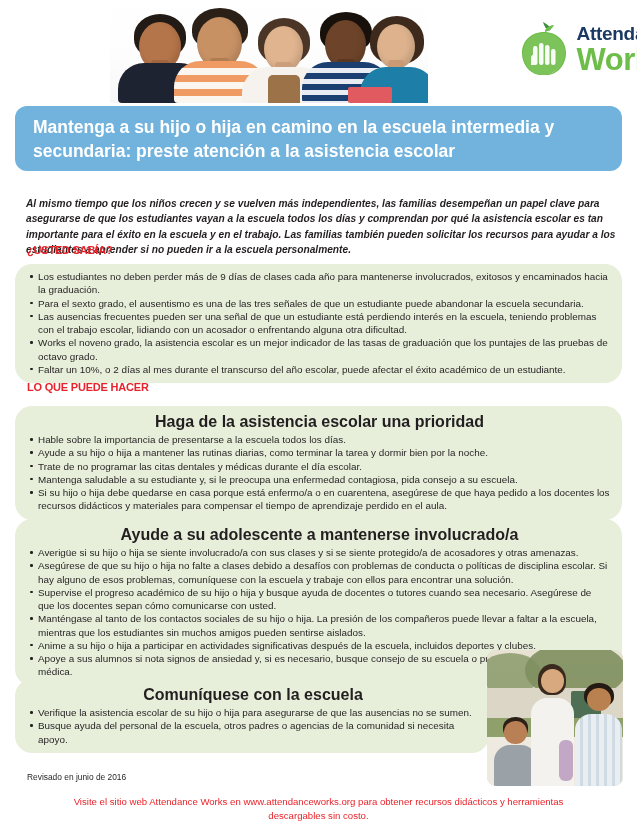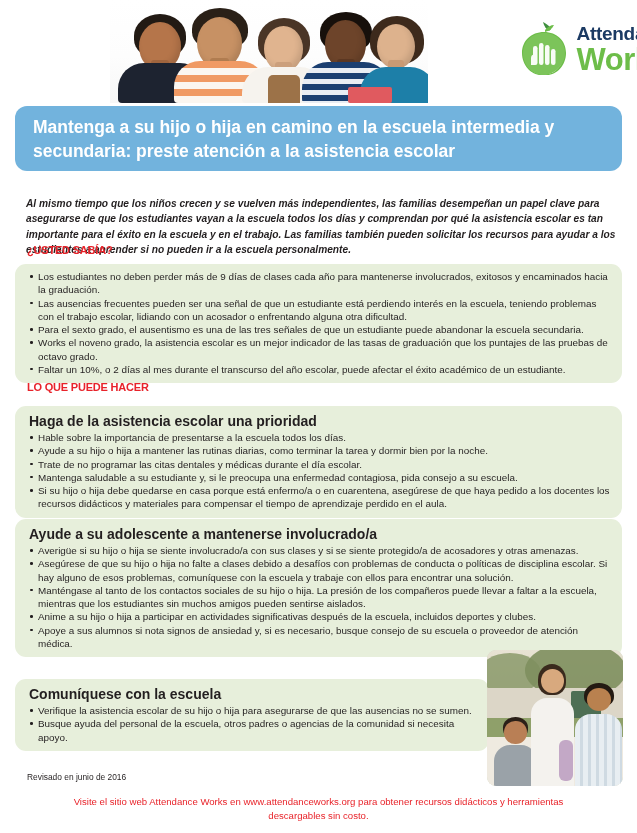--- a/index.html
+++ b/index.html
@@ -156,33 +156,34 @@
   }
   #heading-sabia { top: 244px; }
   #heading-hacer { top: 381px; }
 
   
   .green-box {
     position: absolute;
     left: 15px;
     width: 607px;
     background: #e7efdb;
-    border-radius: 11px;
+    border-radius: 17px;
     padding: 6px 12px 7px 12px;
   }
   #box-sabia  { top: 264px; }
   #box-prioridad { top: 406px; }
   #box-involucrado { top: 519px; }
   #box-comunique { top: 679px; width: 474px; }
 
   .box-title {
-    font-size: 14px;
+    font-size: 16px;
     font-weight: bold;
     color: #231f20;
     margin: 1px 0 2px 2px;
+    text-align: center;
   }
   ul.bullets {
     margin: 0;
     padding: 0;
     list-style: none;
   }
   ul.bullets li {
     position: relative;
     padding-left: 11px;
     font-size: 9.9px;
@@ -330,22 +331,22 @@
   <h1>Mantenga a su hijo o hija en camino en la escuela intermedia y secundaria: preste atención a la asistencia escolar</h1>
 </div>
 
 <p class="intro">Al mismo tiempo que los niños crecen y se vuelven más independientes, las familias desempeñan un papel clave para asegurarse de que los estudiantes vayan a la escuela todos los días y comprendan por qué la asistencia escolar es tan importante para el éxito en la escuela y en el trabajo. Las familias también pueden solicitar los recursos para ayudar a los estudiantes a aprender si no pueden ir a la escuela personalmente.</p>
 
 <div class="sec-heading" id="heading-sabia">¿USTED SABÍA?</div>
 
 <div class="green-box" id="box-sabia">
   <ul class="bullets">
     <li>Los estudiantes no deben perder más de 9 días de clases cada año para mantenerse involucrados, exitosos y encaminados hacia la graduación.</li>
+    <li>Para el sexto grado, el ausentismo es una de las tres señales de que un estudiante puede abandonar la escuela secundaria.</li>
     <li>Las ausencias frecuentes pueden ser una señal de que un estudiante está perdiendo interés en la escuela, teniendo problemas con el trabajo escolar, lidiando con un acosador o enfrentando alguna otra dificultad.</li>
-    <li>Para el sexto grado, el ausentismo es una de las tres señales de que un estudiante puede abandonar la escuela secundaria.</li>
     <li>Works el noveno grado, la asistencia escolar es un mejor indicador de las tasas de graduación que los puntajes de las pruebas de octavo grado.</li>
     <li>Faltar un 10%, o 2 días al mes durante el transcurso del año escolar, puede afectar el éxito académico de un estudiante.</li>
   </ul>
 </div>
 
 <div class="sec-heading" id="heading-hacer">LO QUE PUEDE HACER</div>
 
 <div class="green-box" id="box-prioridad">
   <div class="box-title">Haga de la asistencia escolar una prioridad</div>
   <ul class="bullets">
@@ -355,20 +356,21 @@
     <li>Mantenga saludable a su estudiante y, si le preocupa una enfermedad contagiosa, pida consejo a su escuela.</li>
     <li>Si su hijo o hija debe quedarse en casa porque está enfermo/a o en cuarentena, asegúrese de que haya pedido a los docentes los recursos didácticos y materiales para compensar el tiempo de aprendizaje perdido en el aula.</li>
   </ul>
 </div>
 
 <div class="green-box" id="box-involucrado">
   <div class="box-title">Ayude a su adolescente a mantenerse involucrado/a</div>
   <ul class="bullets">
     <li>Averigüe si su hijo o hija se siente involucrado/a con sus clases y si se siente protegido/a de acosadores y otras amenazas.</li>
     <li>Asegúrese de que su hijo o hija no falte a clases debido a desafíos con problemas de conducta o políticas de disciplina escolar. Si hay alguno de esos problemas, comuníquese con la escuela y trabaje con ellos para encontrar una solución.</li>
+    <li>Supervise el progreso académico de su hijo o hija y busque ayuda de docentes o tutores cuando sea necesario. Asegúrese de que los docentes sepan cómo comunicarse con usted.</li>
     <li>Manténgase al tanto de los contactos sociales de su hijo o hija. La presión de los compañeros puede llevar a faltar a la escuela, mientras que los estudiantes sin muchos amigos pueden sentirse aislados.</li>
     <li>Anime a su hijo o hija a participar en actividades significativas después de la escuela, incluidos deportes y clubes.</li>
     <li>Apoye a sus alumnos si nota signos de ansiedad y, si es necesario, busque consejo de su escuela o proveedor de atención médica.</li>
   </ul>
 </div>
 
 <div class="green-box" id="box-comunique">
   <div class="box-title">Comuníquese con la escuela</div>
   <ul class="bullets">
     <li>Verifique la asistencia escolar de su hijo o hija para asegurarse de que las ausencias no se sumen.</li>

